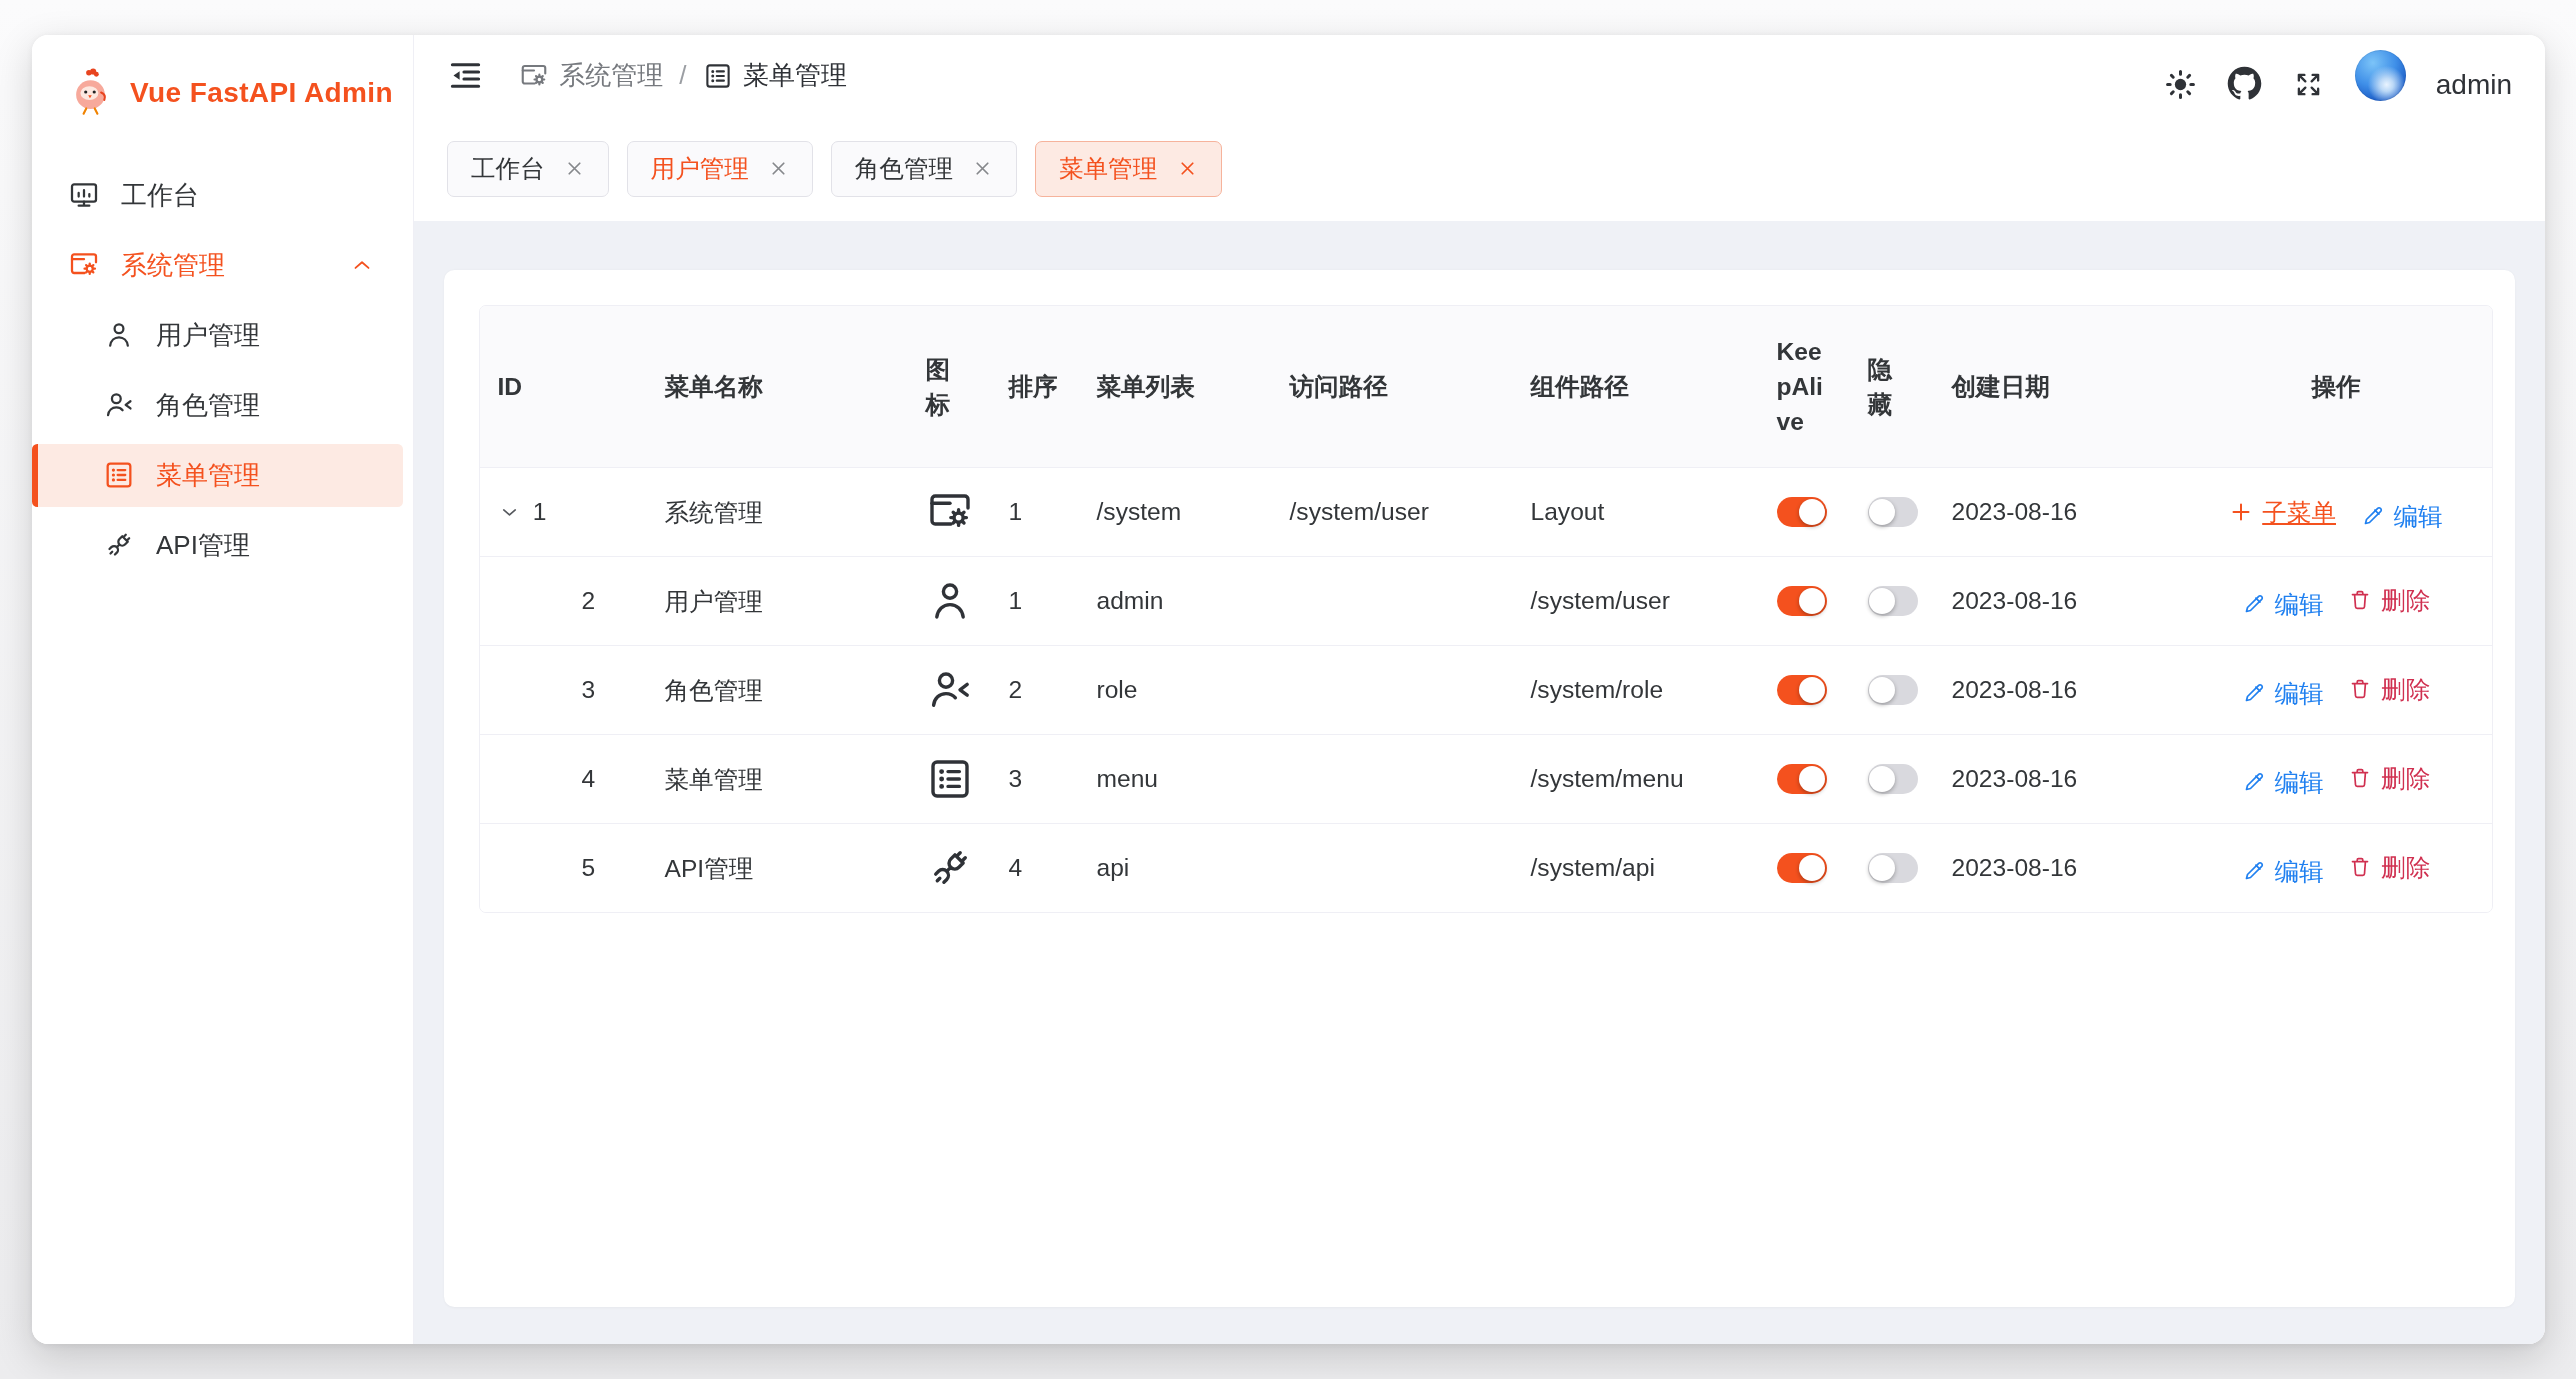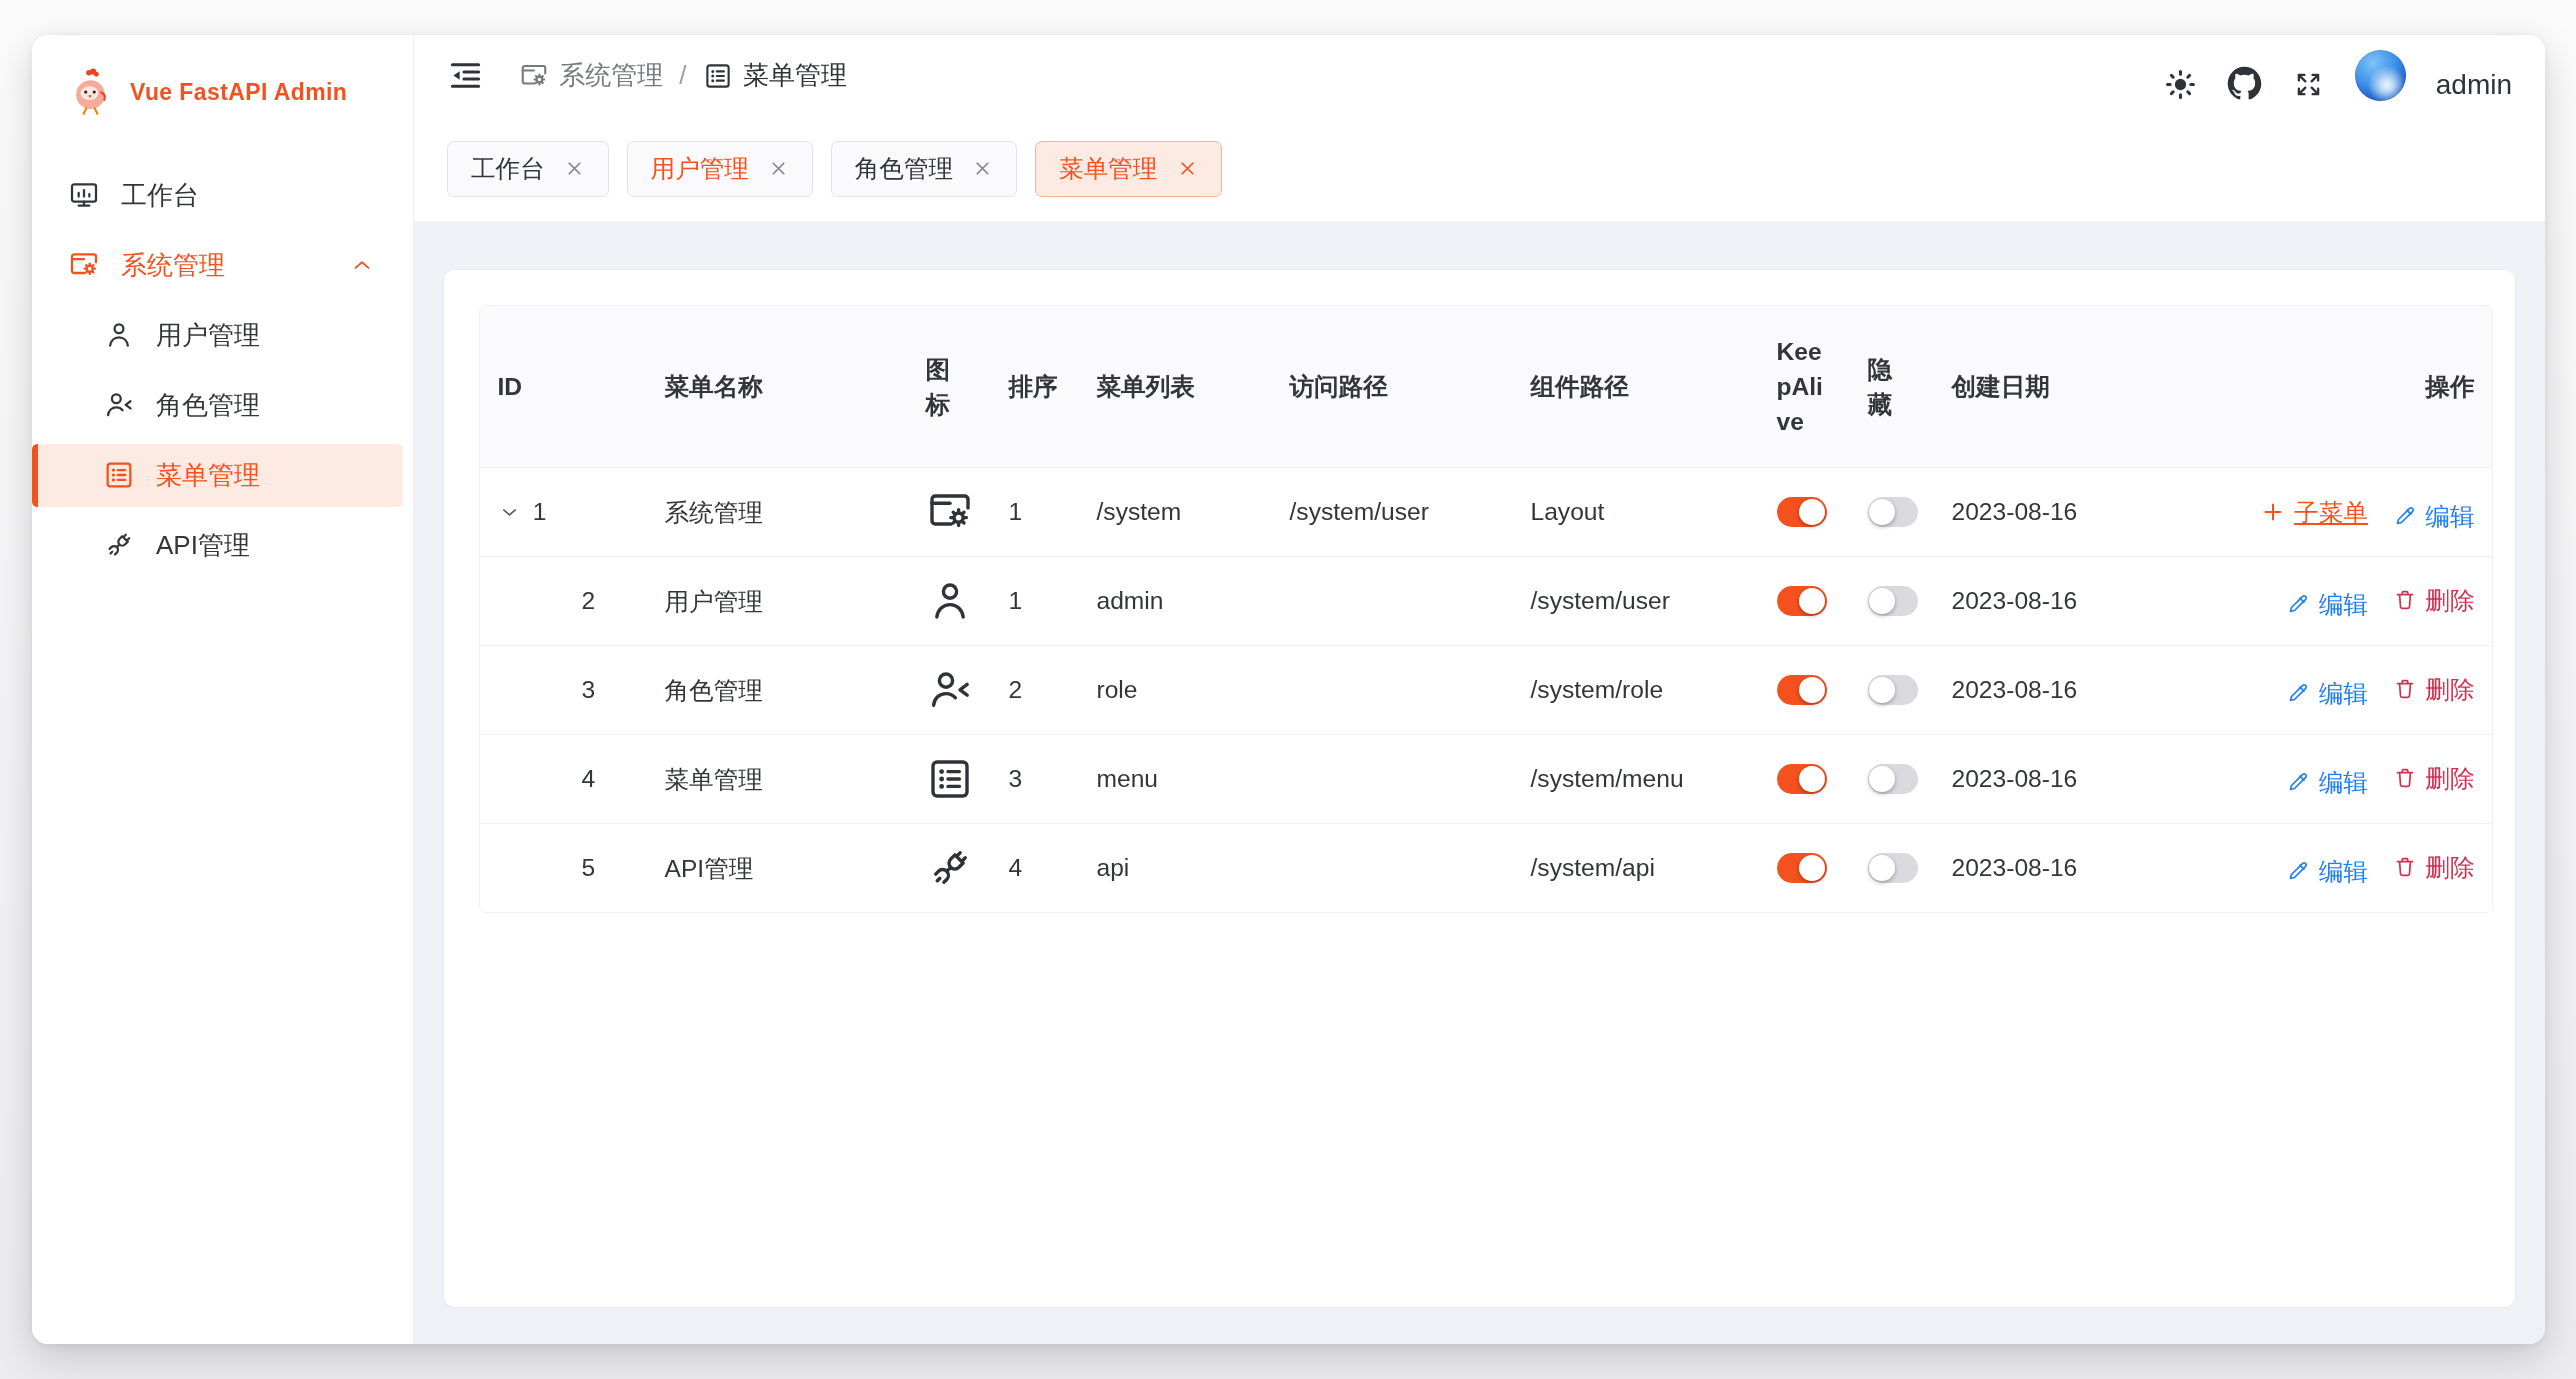--- a/index.html
+++ b/index.html
@@ -12,21 +12,21 @@
   }
   .window{
     position:absolute;left:32px;top:35px;width:2513px;height:1309px;
     background:#fff;border-radius:16px;overflow:hidden;display:flex;
     box-shadow:0 12.3px 39px rgba(0,0,0,.16),0 1.8px 7px rgba(0,0,0,.06);
   }
   
   .sidebar{width:381px;flex:0 0 381px;background:#fff;border-right:1.8px solid var(--border);display:flex;flex-direction:column;}
   .logo{display:flex;align-items:center;gap:14px;padding:32px 0 23px 33px;}
   .logo svg{width:51px;height:51px;}
-  .logo-text{font-size:23px;font-weight:700;color:var(--primary);letter-spacing:0.4px;}
+  .logo-text{font-size:28px;font-weight:700;color:var(--primary);letter-spacing:0.4px;}
   .side-menu{padding-top:19.3px;display:flex;flex-direction:column;}
   .side-item{display:flex;align-items:center;height:63px;margin:3.5px 10.5px 3.5px 0;padding-left:30px;gap:21px;font-size:26px;color:#333639;cursor:pointer;border-left:6.1px solid transparent;border-radius:5.3px;}
   .side-item .icon{width:32px;height:32px;flex:0 0 32px;}
   .side-item.sub{padding-left:65px;}
   .side-item.group{color:var(--primary);}
   .side-item.group .chev{margin-left:auto;margin-right:24.6px;width:26px;height:26px;color:var(--primary);}
   .side-item.sub.active{background:var(--primary-weak);color:var(--primary);border-left-color:var(--primary);}
   .icon svg{width:100%;height:100%;display:block;fill:none;stroke:currentColor;stroke-width:1.7;stroke-linecap:round;stroke-linejoin:round;}
   
   .main{flex:1;display:flex;flex-direction:column;min-width:0;}
@@ -55,21 +55,21 @@
   .content{flex:1;background:var(--content-bg);padding:24.6px 30px 37px;display:flex;flex-direction:column;min-height:0;}
   .content-head{height:88px;display:flex;align-items:center;justify-content:space-between;padding:0 23px 0 23px;}
   .page-title{font-size:36px;font-weight:600;color:#2f3237;}
   .new-btn{display:flex;align-items:center;gap:14px;background:var(--primary);color:#fff;font-size:25.4px;height:54px;padding:0 24.6px;border-radius:6.1px;cursor:pointer;box-shadow:0 1.8px 5.3px rgba(244,81,30,.35);}
   .new-btn .icon{width:24.6px;height:24.6px;}
   .card{flex:1;background:#fff;border-radius:10.5px;margin-top:24.6px;padding:35px;box-shadow:0 0.9px 2.6px rgba(0,0,0,.04);min-height:0;}
   table{border-collapse:separate;border-spacing:0;table-layout:fixed;width:2012px;font-size:24.6px;color:#333639;}
   .tbl-wrap{border:1.8px solid var(--border);border-radius:7px;overflow:hidden;display:inline-block;}
   th{background:var(--header-bg);font-weight:600;text-align:left;height:161px;padding:0 17.5px;vertical-align:middle;border-bottom:1.8px solid var(--border);line-height:35px;}
   th.c-keepalive{word-break:break-all;}
-  th.c-actions,td.c-actions{text-align:right;}
+  th.c-actions,td.c-actions{text-align:center;}
   td{height:88px;padding:0 17.5px;vertical-align:middle;border-bottom:1.8px solid var(--border);background:#fff;}
   tr:last-child td{border-bottom:none;}
   .idcell{display:flex;align-items:center;gap:12.3px;}
   .idcell .tree-toggle{width:23px;height:23px;color:#55585d;cursor:pointer;flex:0 0 23px;}
   .idcell.child{padding-left:84px;}
   .cell-icon{width:30px;height:30px;color:#2f3237;}
   .switch{width:50px;height:30px;border-radius:15px;position:relative;cursor:pointer;display:inline-block;vertical-align:middle;}
   .switch.on{background:var(--primary);}
   .switch.off{background:#d9d9de;}
   .switch .knob{position:absolute;top:1.8px;width:26px;height:26px;border-radius:50%;background:#fff;box-shadow:0 1.8px 4.4px rgba(0,0,0,.3);}

